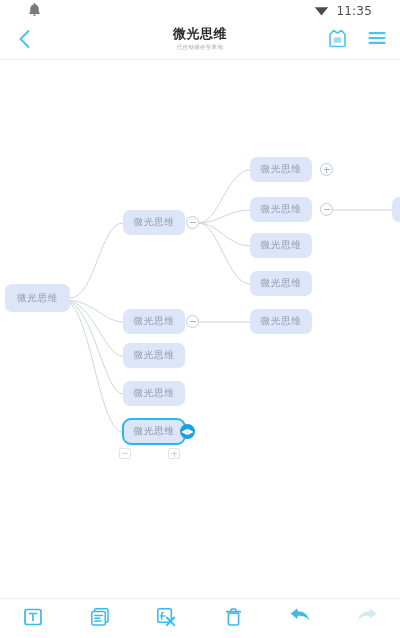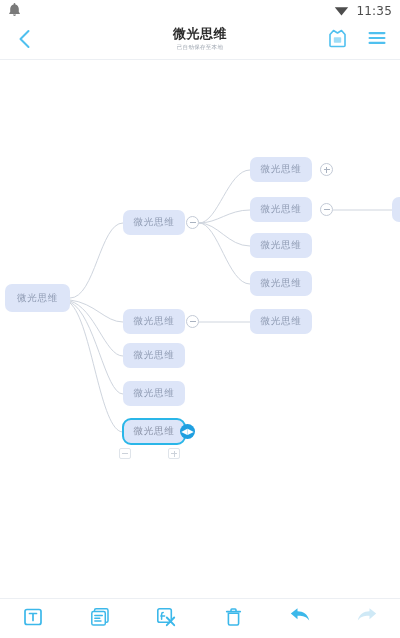--- a/index.html
+++ b/index.html
@@ -25,21 +25,21 @@
   
   .status-bar {
     position: absolute;
     top: 0; left: 0;
     width: 400px;
     height: 22px;
     background: #ffffff;
     display: flex;
     align-items: center;
     justify-content: space-between;
-    padding: 0 8px;
+    padding: 0 28px;
     box-sizing: border-box;
   }
   .status-left { display: flex; align-items: center; gap: 6px; }
   .status-right { display: flex; align-items: center; gap: 7px; }
   .status-time {
     font-size: 12px;
     color: #4d4d4d;
     font-family: "DejaVu Sans", "Liberation Sans", sans-serif;
     letter-spacing: 0.2px;
   }

